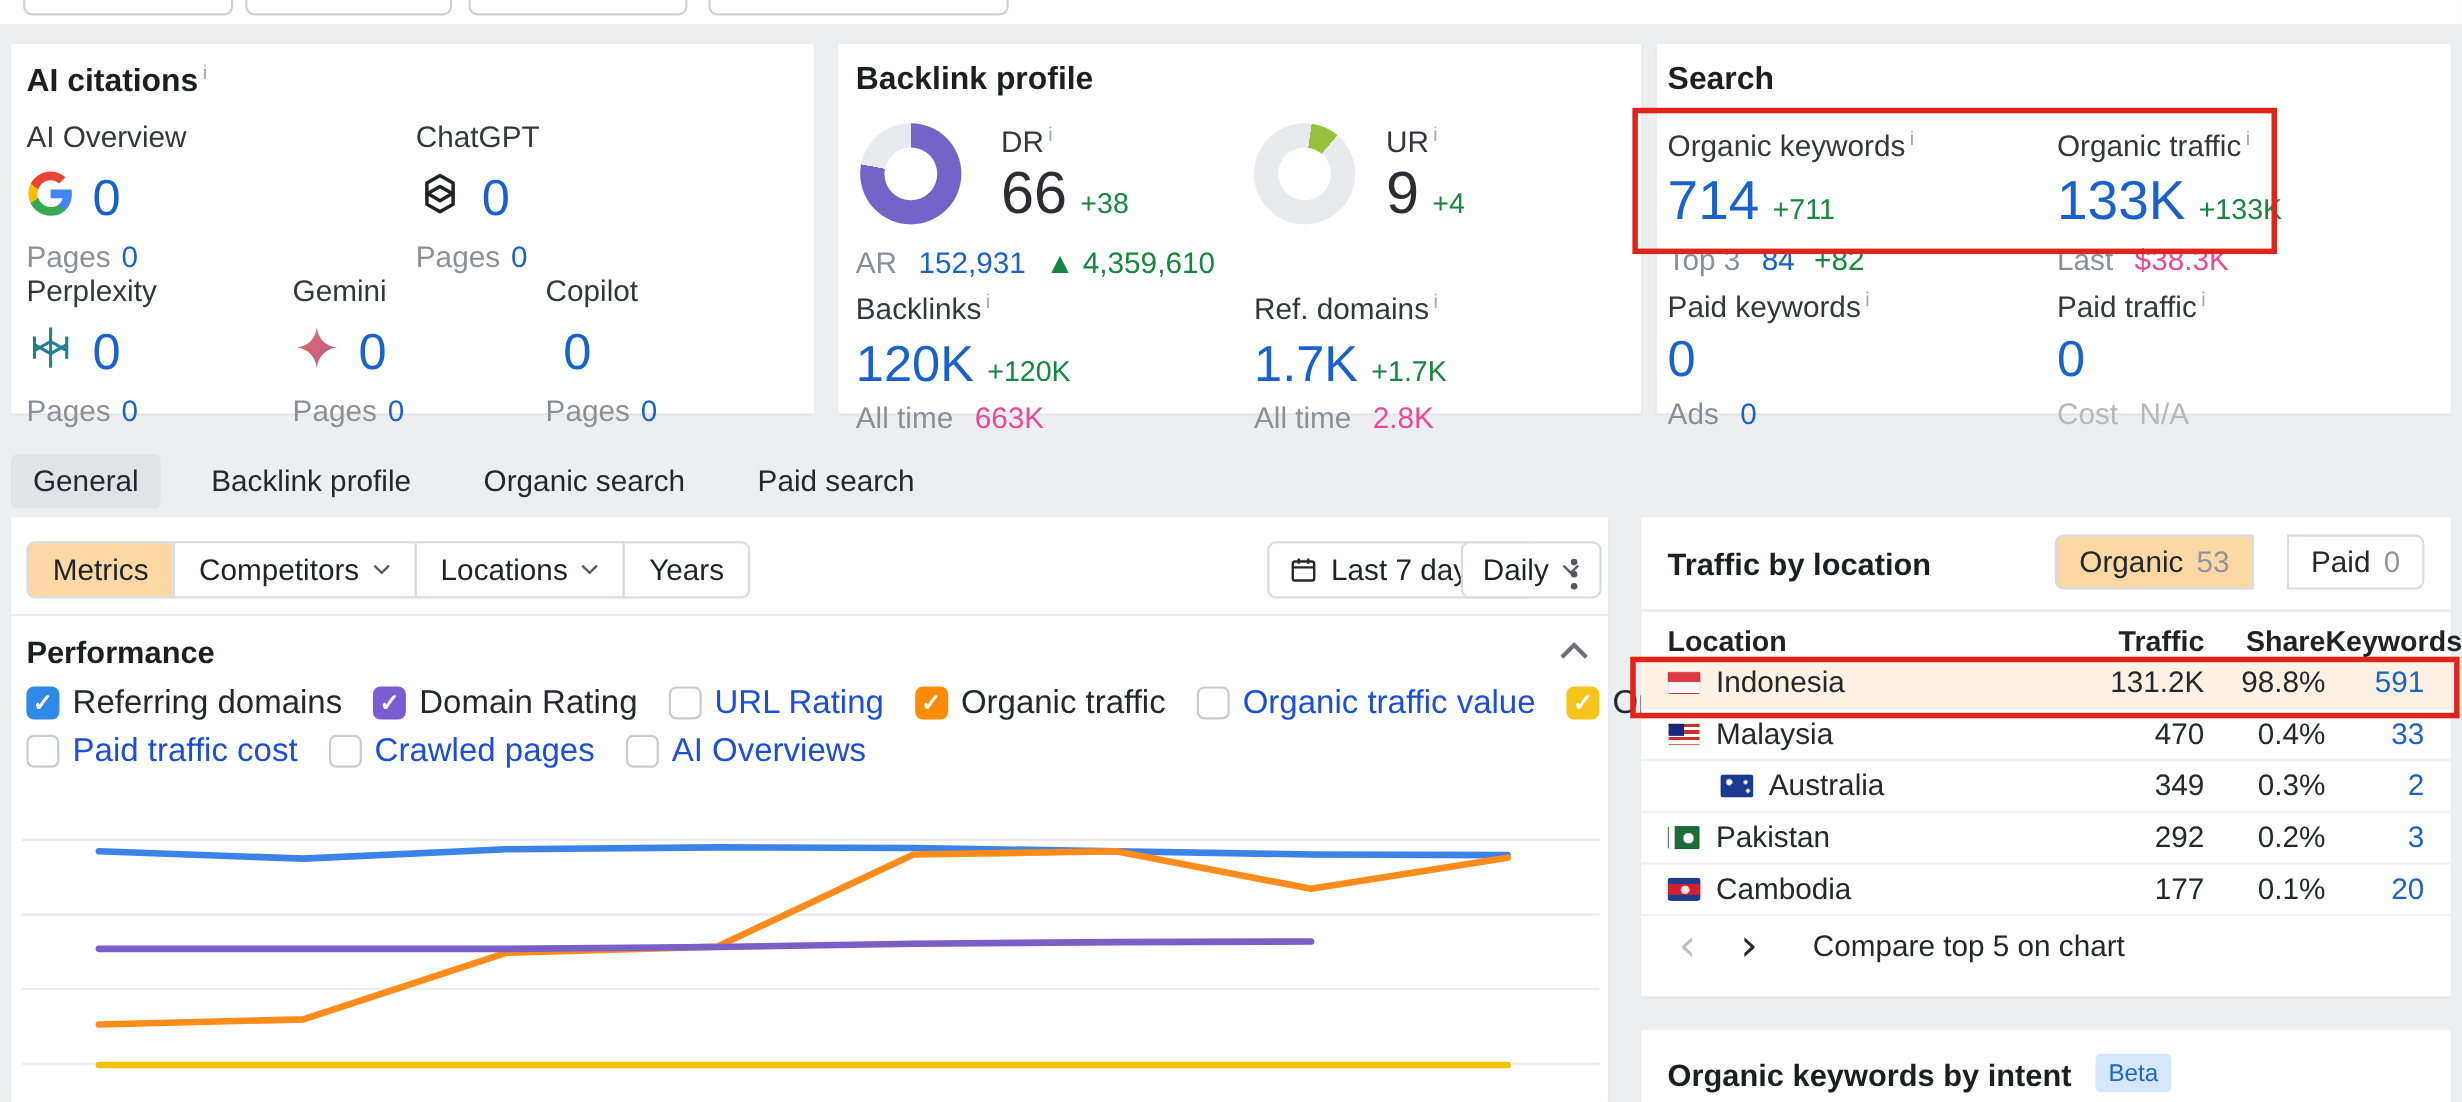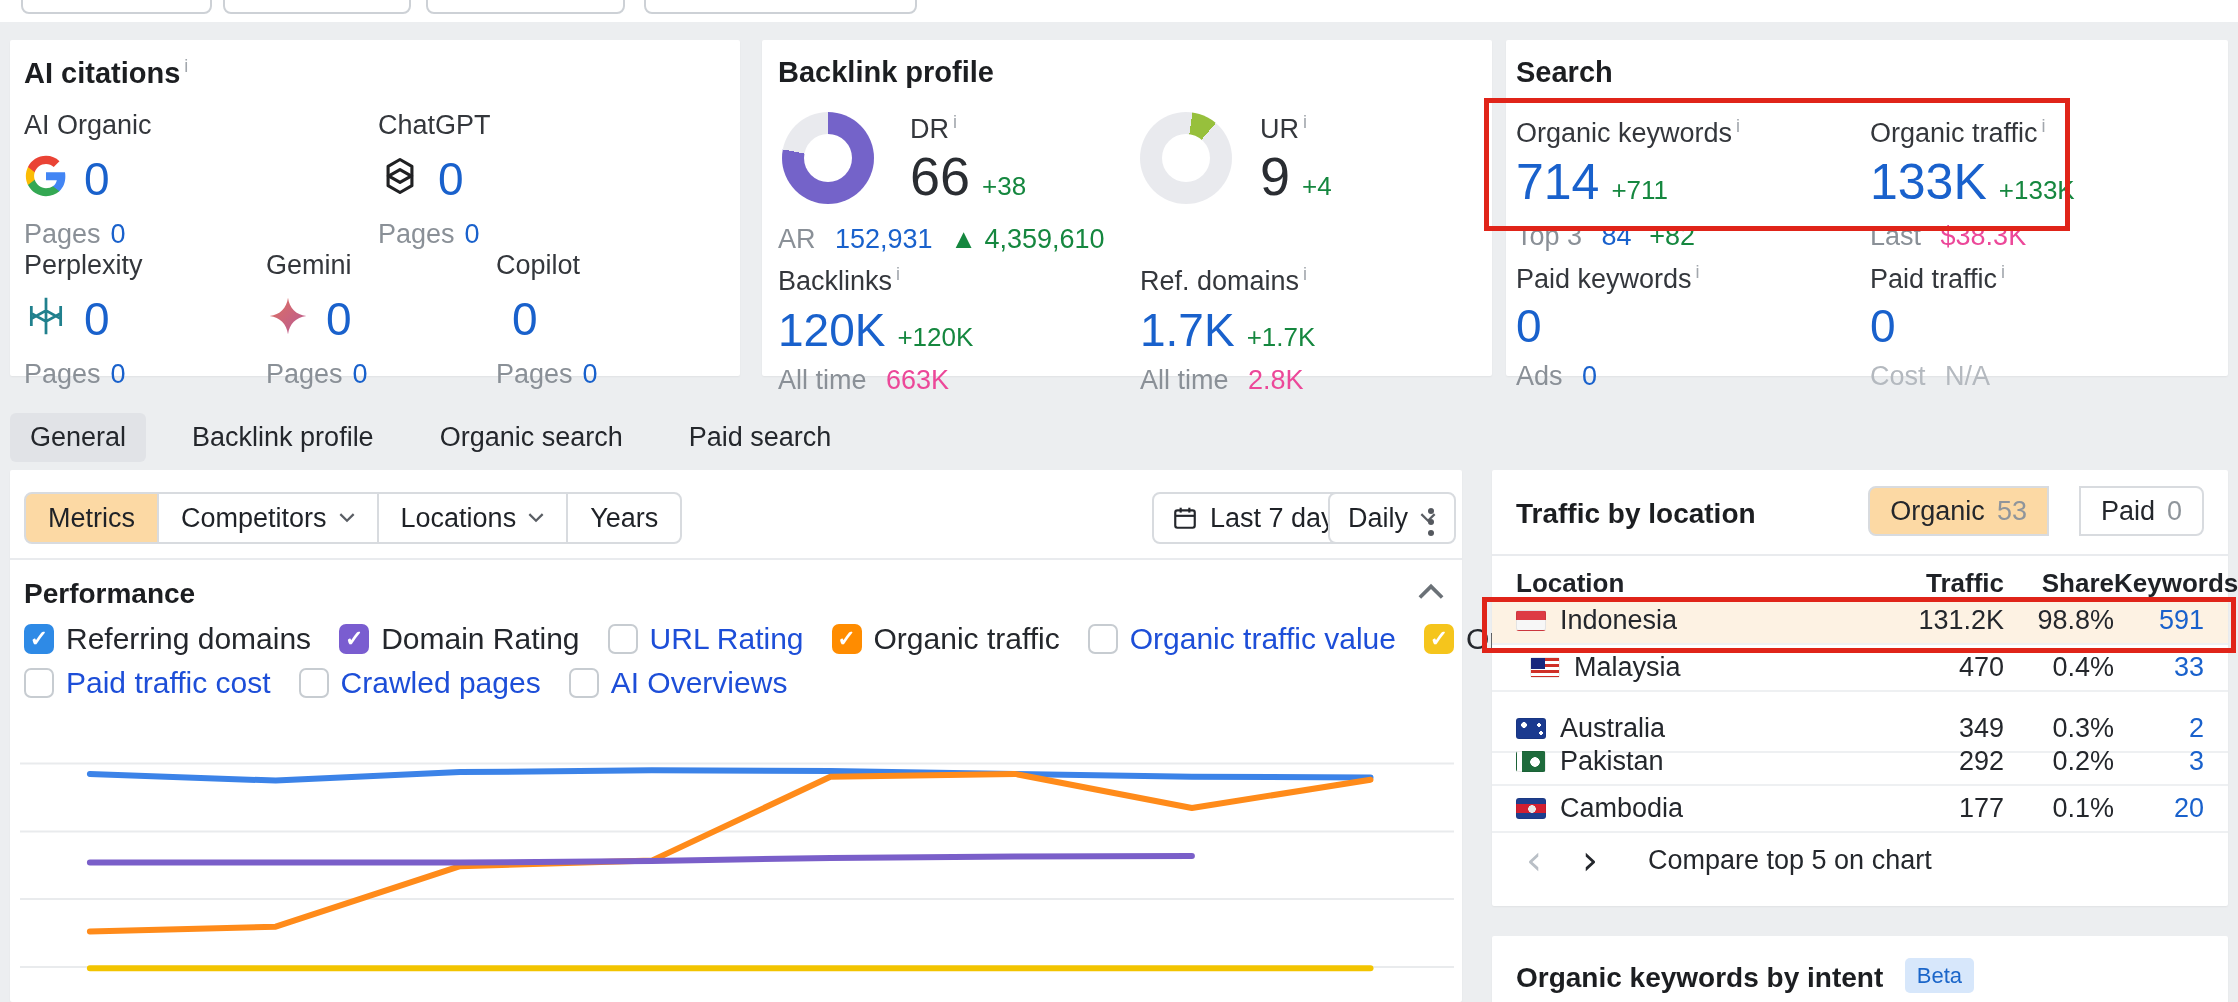--- a/index.html
+++ b/index.html
@@ -109,21 +109,21 @@
     <div class="top-input" style="left: 21px; width: 191px;"></div>
     <div class="top-input" style="left: 223px; width: 188px;"></div>
     <div class="top-input" style="left: 426px; width: 199px;"></div>
     <div class="top-input" style="left: 644px; width: 273px;"></div>
   </div>
 
 <div class="card" style="left:10px; top:40px; width:730px; height:336px;">
   <div class="card-title" style="position:absolute; left:14px; top:16px;"><span>AI citations</span><sup class="info">i</sup></div>
   <div class="ai-row" style="top:70px;" id="ai-row1">
       <div class="ai-item" style="left: 14px; top: 0px;">
-        <div class="ai-label">AI Organic</div>
+        <div class="ai-label">AI Overview</div>
         <div class="ai-valrow">
           <span><svg class="icon-44" viewBox="0 0 48 48">
               <path fill="#4285F4" d="M45.1 24.5c0-1.6-.1-3.1-.4-4.5H24v8.5h11.8c-.5 2.8-2 5.1-4.4 6.6v5.5h7.1c4.2-3.8 6.6-9.4 6.6-16.1z"></path>
               <path fill="#34A853" d="M24 46c5.9 0 10.9-2 14.6-5.3l-7.1-5.5c-2 1.3-4.5 2.1-7.5 2.1-5.7 0-10.6-3.9-12.3-9.1H4.3v5.7C8 41.1 15.4 46 24 46z"></path>
               <path fill="#FBBC05" d="M11.7 28.2c-.4-1.3-.7-2.7-.7-4.2s.3-2.9.7-4.2v-5.7H4.3C2.9 17.1 2 20.5 2 24s.9 6.9 2.3 9.9l7.4-5.7z"></path>
               <path fill="#EA4335" d="M24 10.8c3.2 0 6.1 1.1 8.4 3.3l6.3-6.3C34.9 4.2 29.9 2 24 2 15.4 2 8 6.9 4.3 14.1l7.4 5.7c1.7-5.2 6.6-9 12.3-9z"></path>
             </svg></span>
           <span class="ai-value">0</span>
         </div>
         <div class="ai-pages"><span>Pages</span><b>0</b></div>
@@ -422,30 +422,30 @@
   <div id="traffic-rows">
       <div class="trow hl" style="top: 128px;">
         <div class="loc">
           <span class="flag flag-indonesia"></span>
           <span>Indonesia</span>
         </div>
         <div class="num">131.2K</div>
         <div class="share">98.8%</div>
         <div class="kw">591</div>
       </div>
-      <div class="trow" style="top: 175px; padding-left: 14px;">
+      <div class="trow" style="top: 175px;">
         <div class="loc">
           <span class="flag flag-malaysia"></span>
           <span>Malaysia</span>
         </div>
         <div class="num">470</div>
         <div class="share">0.4%</div>
         <div class="kw">33</div>
       </div>
-      <div class="trow" style="top: 236px;">
+      <div class="trow" style="top: 222px; padding-left: 48px;">
         <div class="loc">
           <span class="flag flag-australia"></span>
           <span>Australia</span>
         </div>
         <div class="num">349</div>
         <div class="share">0.3%</div>
         <div class="kw">2</div>
       </div>
       <div class="trow" style="top: 269px;">
         <div class="loc">

